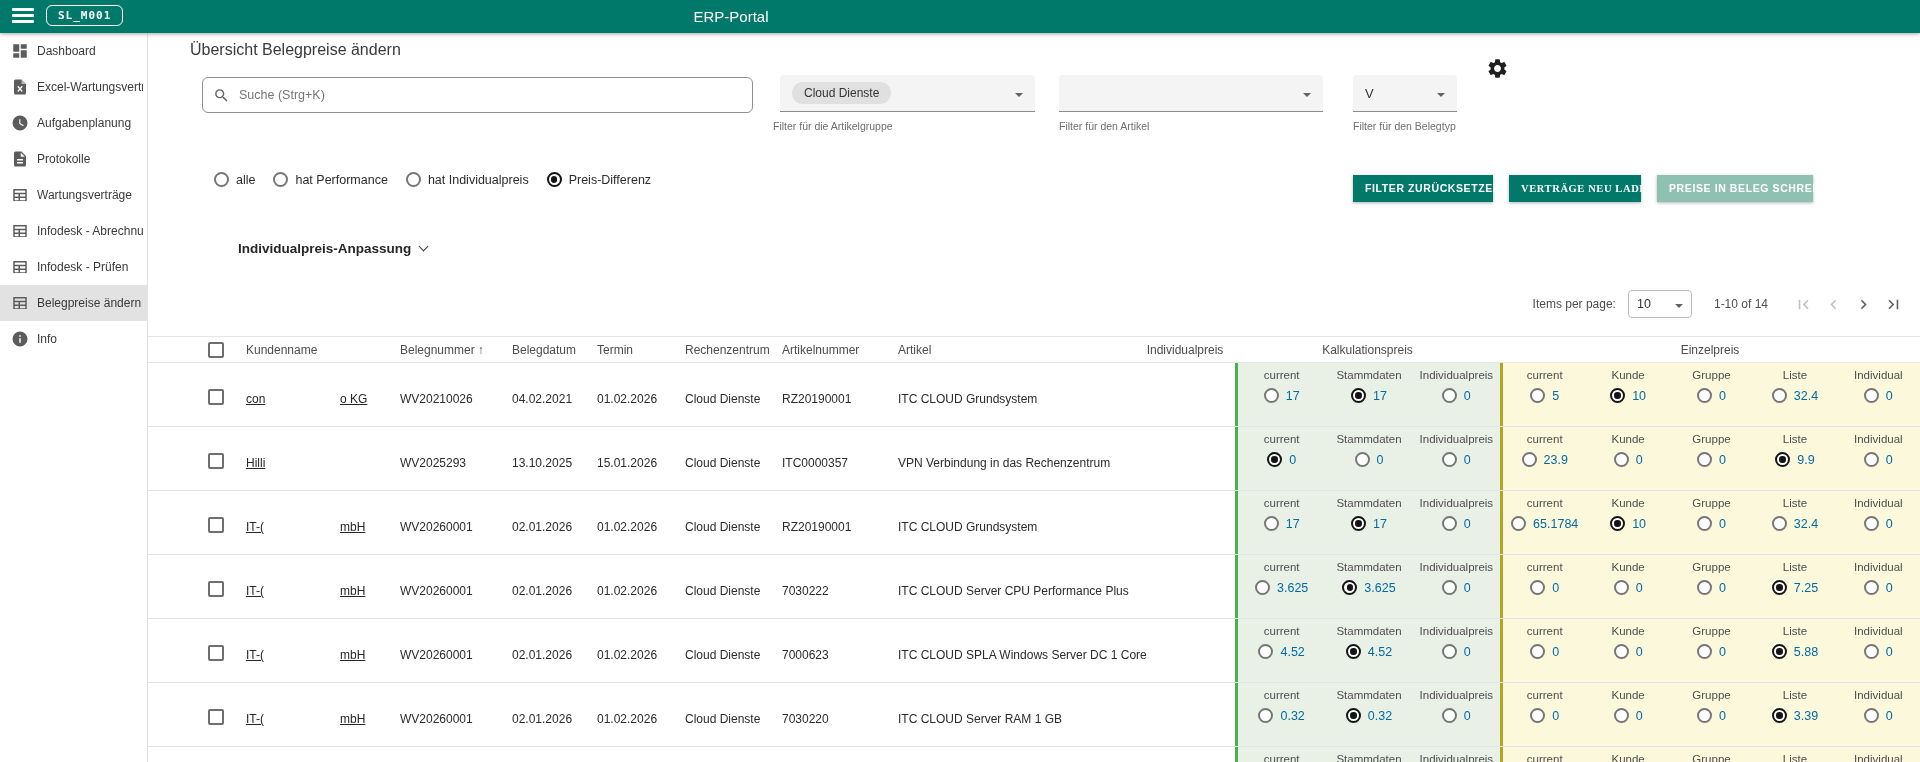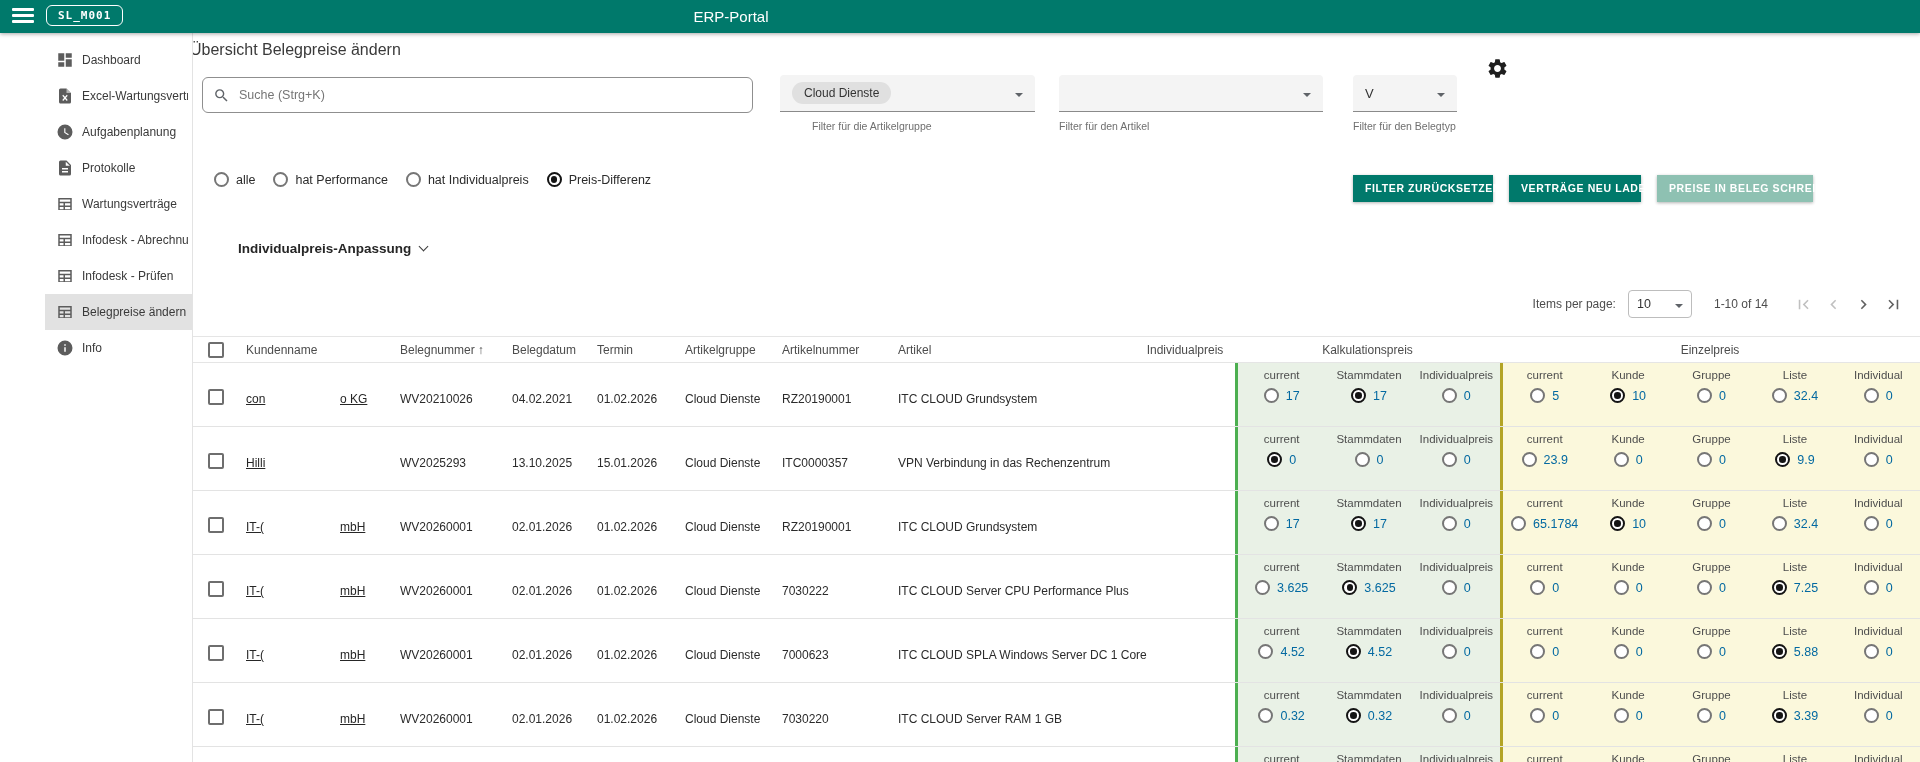--- a/index.html
+++ b/index.html
@@ -11,21 +11,21 @@
   
   .topbar{position:absolute;left:0;top:0;width:1920px;height:33px;background:var(--accent,#00796b);
     box-shadow:0 1px 4px rgba(0,0,0,.35);z-index:30;display:flex;align-items:center;}
   .hamburger{position:absolute;left:12px;top:8px;width:22px;height:17px;cursor:pointer;}
   .hamburger span{display:block;height:2.5px;background:#fff;border-radius:1px;margin-bottom:3.5px;}
   .badge{position:absolute;left:46px;top:5px;border:1.5px solid #fff;border-radius:6px;
     padding:3px 11px;color:#fff;font-family:"DejaVu Sans Mono",monospace;font-size:11px;font-weight:bold;letter-spacing:1px;}
   .apptitle{position:absolute;left:631px;top:0;width:200px;height:33px;line-height:33px;text-align:center;
     color:#fff;font-size:15px;font-weight:normal;}
   
-  .sidebar{position:absolute;left:0;top:33px;width:148px;height:729px;background:#fff;border-right:1px solid #e3e3e3;z-index:20;padding-top:9px;margin-left:45px;}
+  .sidebar{position:absolute;left:0;top:33px;width:148px;height:729px;background:#fff;border-right:1px solid #e3e3e3;z-index:20;}
   .side-item{position:relative;height:36px;display:flex;align-items:center;cursor:pointer;}
   .side-item.selected{background:#e2e2e2;}
   .side-item .icon{position:absolute;left:11px;top:9px;width:18px;height:18px;color:#5c5c5c;}
   .side-item .icon svg{width:18px;height:18px;display:block;}
   .side-item .lbl{position:absolute;left:37px;right:4px;font-size:12px;color:#3a3a3a;white-space:nowrap;overflow:hidden;}
   
   .main{position:absolute;left:148px;top:33px;width:1772px;height:729px;overflow:hidden;background:#fff;}
   .page-title{position:absolute;left:42px;top:8px;font-size:16px;color:#3a3a3a;}
   
   .search{position:absolute;left:54px;top:44px;width:551px;height:36px;border:1px solid #8f8f8f;border-radius:6px;
@@ -187,21 +187,21 @@
           <path fill="#5f6368" d="M15.5 14h-.79l-.28-.27A6.47 6.47 0 0 0 16 9.5 6.5 6.5 0 1 0 9.5 16c1.61 0 3.09-.59 4.23-1.57l.27.28v.79l5 4.99L20.49 19l-4.99-5zm-6 0C7.01 14 5 11.99 5 9.5S7.01 5 9.5 5 14 7.01 14 9.5 11.99 14 9.5 14z"></path>
         </svg>
       <span class="ph">Suche (Strg+K)</span>
     </div>
 
     <div class="fsel" style="left:632px;width:255px;">
       <span class="chip">Cloud Dienste</span>
       <span class="grow"></span>
         <span class="tri"></span>
     </div>
-    <div class="fsel-label" style="left:664px;">Filter für die Artikelgruppe</div>
+    <div class="fsel-label" style="left:625px;">Filter für die Artikelgruppe</div>
 
     <div class="fsel" style="left:911px;width:264px;">
       <span class="val"></span>
       <span class="grow"></span>
         <span class="tri"></span>
     </div>
     <div class="fsel-label" style="left:911px;">Filter für den Artikel</div>
 
     <div class="fsel" style="left:1205px;width:104px;">
       <span class="val">V</span>
@@ -230,21 +230,21 @@
           <span class="txt">hat Individualpreis</span>
         </span>
         <span class="fradio">
           <span class="radio sel"></span>
           <span class="txt">Preis-Differenz</span>
         </span>
       </div>
 
     <div id="action-buttons">
         <div class="btn" style="left: 1205px; width: 140px;">FILTER ZURÜCKSETZEN</div>
-        <div class="btn" style="left: 1361px; width: 132px;">VERTRÄGE NEU LADEN</div>
+        <div class="btn" style="left: 1361px; width: 132px; font-family: Liberation Serif, serif;">VERTRÄGE NEU LADEN</div>
         <div class="btn disabled" style="left: 1509px; width: 156px;">PREISE IN BELEG SCHREIBEN</div>
       </div>
 
     <div class="section-title">
       <span>Individualpreis-Anpassung</span>
       <span class="chev-down"></span>
     </div>
 
     <div class="pagin">
       <span>Items per page:</span>
@@ -275,21 +275,21 @@
           </svg>
         </span>
     </div>
 
     <div class="thead">
       <span class="cb"></span>
       <span class="h" style="left:98px">Kundenname</span>
       <span class="h" style="left:252px"><span>Belegnummer</span><span class="sortarrow">↑</span></span>
       <span class="h" style="left:364px">Belegdatum</span>
       <span class="h" style="left:449px">Termin</span>
-      <span class="h" style="left:537px">Artikelgruppe</span>
+      <span class="h" style="left:537px">Rechenzentrum</span>
       <span class="h" style="left:634px">Artikelnummer</span>
       <span class="h" style="left:750px">Artikel</span>
       <span class="h" style="left:957px;width:160px;text-align:center">Individualpreis</span>
       <span class="h" style="left:1087px;width:265px;text-align:center">Kalkulationspreis</span>
       <span class="h" style="left:1352px;width:420px;text-align:center">Einzelpreis</span>
     </div>
 
     <div class="tbody">
         <div class="trow">
     <span class="cb"></span>

